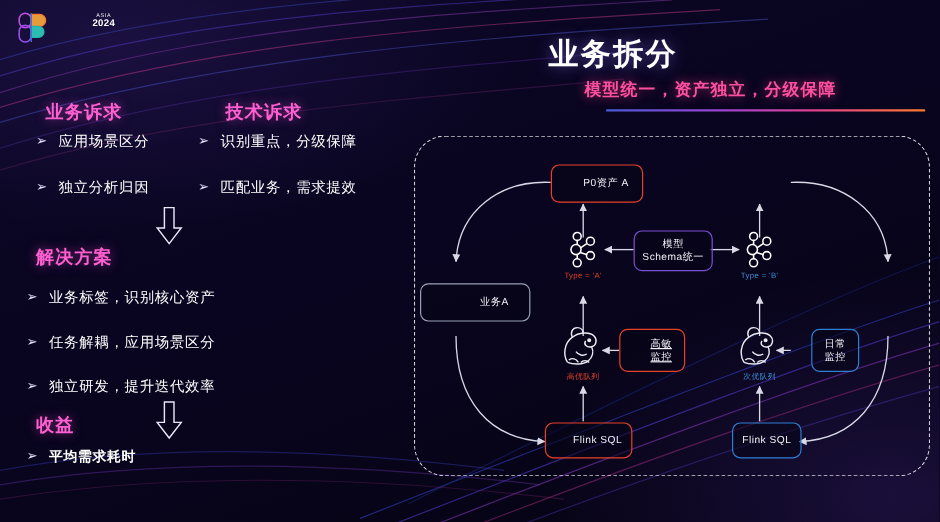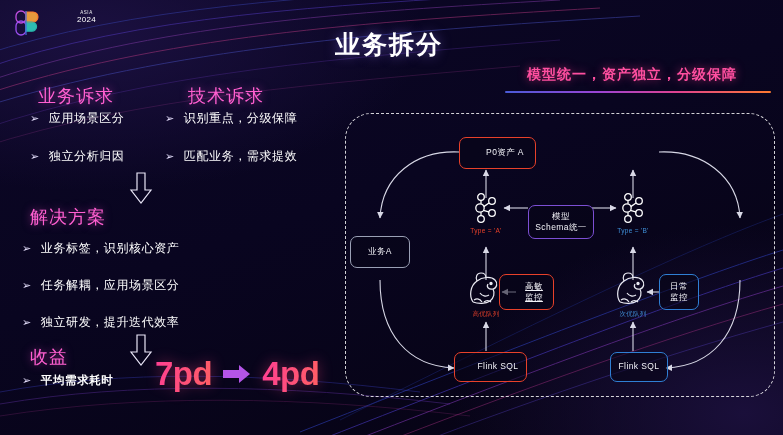--- a/index.html
+++ b/index.html
@@ -20,34 +20,34 @@
   .streaks svg{position:absolute;inset:0;}
 
   
   .logo{position:absolute;left:14px;top:8px;display:flex;align-items:center;gap:7px;}
   .logo-mark{width:26px;height:30px;position:relative;}
   .logo-text{display:flex;flex-direction:column;line-height:.98;}
   .logo-l1,.logo-l2{color:#fff;font-size:17px;letter-spacing:.2px;font-weight:400;}
   .logo-l2{font-size:17px;}
   .logo-badge{position:absolute;left:63px;top:2px;text-align:center;color:#fff;}
   .logo-badge .asia{font-size:4.5px;letter-spacing:.6px;opacity:.95;}
-  .logo-badge .yr{font-size:8px;font-weight:400;letter-spacing:.3px;}
-
-  
-  .deck-title{position:absolute;left:335px;top:28px;width:230px;text-align:left;
+  .logo-badge .yr{font-size:8px;font-weight:700;letter-spacing:.3px;}
+
+  
+  .deck-title{position:absolute;left:335px;top:28px;width:230px;text-align:right;
     color:#fff;font-size:25px;font-weight:700;letter-spacing:2px;
     text-shadow:0 0 12px rgba(140,120,255,.55);}
-  .subtitle{position:absolute;left:487px;top:66px;width:290px;text-align:center;
+  .subtitle{position:absolute;left:487px;top:66px;width:290px;
     color:#ff4fa0;font-size:14px;font-weight:700;letter-spacing:1px;
     text-shadow:0 0 10px rgba(255,60,140,.6);}
   .subtitle-rule{position:absolute;left:505px;top:91px;width:266px;height:2px;border-radius:2px;
     background:linear-gradient(90deg,#4a5bd8 0%,#9a44d4 35%,#e0428f 65%,#ff7a2f 100%);}
 
   
-  .sec-head{position:absolute;color:#ff5fd0;font-size:18px;font-weight:400;letter-spacing:1px;
+  .sec-head{position:absolute;color:#ff5fd0;font-size:15px;font-weight:700;letter-spacing:1px;
     text-shadow:0 0 9px rgba(220,70,190,.55);}
   .h-biz{left:38px;top:84px;}
   .h-tech{left:172px;top:84px;margin-left:16px;}
   .h-sol{left:30px;top:205px;}
   .h-gain{left:30px;top:345px;}
 
   .bullet{position:absolute;display:flex;align-items:center;gap:9px;color:#fff;
     font-size:12px;letter-spacing:.6px;white-space:nowrap;}
   .bullet .mk{color:#e8e2ff;font-size:11px;line-height:1;}
   .b1{left:30px;top:110px;}
@@ -71,22 +71,22 @@
   .pd-arrow{width:30px;height:20px;}
 
   
   .dia{position:absolute;left:345px;top:113px;width:428px;height:282px;
     border:1.6px dashed rgba(255,255,255,.82);border-radius:26px;}
   .node{position:absolute;border-radius:7px;display:flex;flex-direction:column;
     align-items:center;justify-content:center;color:#f2f2f7;font-size:8.5px;
     letter-spacing:.4px;line-height:1.35;text-align:center;background:rgba(8,5,24,.55);}
   .n-red{border:1.1px solid #e8412a;padding-left:15px;}
   .n-blue{border:1.1px solid #2f7fd4;}
-  .n-grey{border:1.1px solid #9aa0b5;}
-  .n-purple{border:1.1px solid #7c4fd4;margin-top:13px;}
+  .n-grey{border:1.1px solid #9aa0b5;padding-left:32px;}
+  .n-purple{border:1.1px solid #7c4fd4;}
 
   .cap{position:absolute;font-size:6.5px;letter-spacing:.3px;text-align:center;white-space:nowrap;}
   .cap-red{color:#e8412a;}
   .cap-blue{color:#3f8fd8;}
 
   .dia svg.wires{position:absolute;left:0;top:0;width:428px;height:282px;overflow:visible;}
   .glyph{position:absolute;}
 </style>
 </head>
 <body>
@@ -187,29 +187,20 @@
     <svg width="26" height="33" viewBox="0 0 26 33" fill="none">
       <path d="M9 1 h8 v17 h6 L13 31 3 18 h6 z" stroke="#e9e6f7" stroke-width="1.2" fill="none"></path>
     </svg>
   </div>
 
   <div class="bullet b8">
     <span class="mk">➢</span>
     <span>平均需求耗时</span>
   </div>
 
-  <div class="pd-row">
-    <span class="pd">7pd</span>
-    <span class="pd-arrow">
-      <svg width="30" height="20" viewBox="0 0 30 20" fill="none">
-        <path d="M1 6 h16 V1 l11 9 -11 9 v-5 H1 z" fill="#b455e8"></path>
-      </svg>
-    </span>
-    <span class="pd">4pd</span>
-  </div>
 
   <div class="dia">
 
     <svg class="wires" viewBox="0 0 428 282" fill="none">
       <defs>
         <marker id="ah" markerWidth="7" markerHeight="7" refX="5.6" refY="3" orient="auto">
           <path d="M0 0 L6 3 L0 6 z" fill="#d8d8e6"></path>
         </marker>
         <marker id="ahr" markerWidth="7" markerHeight="7" refX="5.6" refY="3" orient="auto">
           <path d="M0 0 L6 3 L0 6 z" fill="#d8d8e6"></path>
@@ -249,26 +240,26 @@
     <div class="node n-purple" style="left:182px;top:78px;width:64px;height:32px;">
       <span>模型</span>
       <span>Schema统一</span>
     </div>
 
     <div class="node n-grey" style="left:4px;top:122px;width:58px;height:30px;">
       <span>业务A</span>
     </div>
 
 
-    <div class="node n-red" style="left:153px;top:160px;width:38px;height:34px;text-decoration:underline;">
+    <div class="node n-red" style="left:170px;top:160px;width:38px;height:34px;text-decoration:underline;">
       <span>高敏</span>
       <span>监控</span>
     </div>
 
-    <div class="node n-blue" style="left:313px;top:160px;width:38px;height:34px;">
+    <div class="node n-blue" style="left:330px;top:160px;width:38px;height:34px;">
       <span>日常</span>
       <span>监控</span>
     </div>
 
     <div class="node n-red" style="left:108px;top:238px;width:56px;height:28px;">
       <span>Flink SQL</span>
     </div>
 
     <div class="node n-blue" style="left:264px;top:238px;width:56px;height:28px;">
       <span>Flink SQL</span>

